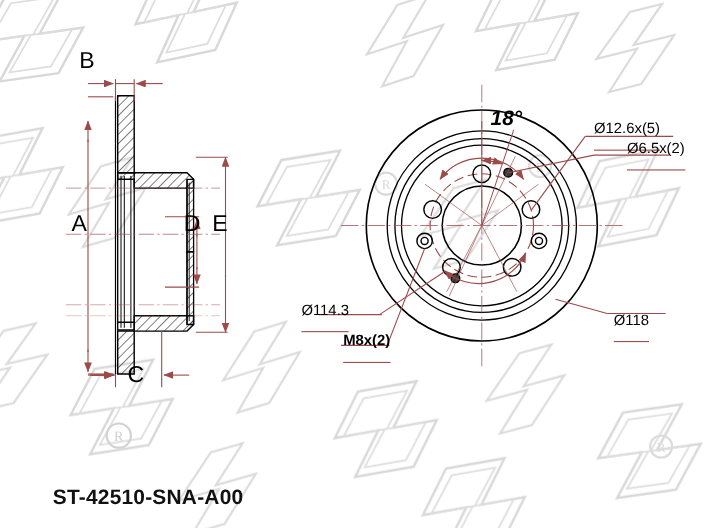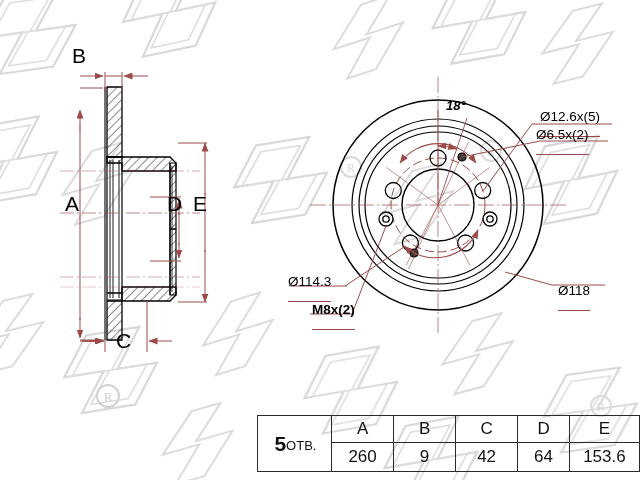--- a/index.html
+++ b/index.html
@@ -45,21 +45,21 @@
     font-weight: normal;
   }
   .ann {
     font-size: 13.5px;
   }
   .ann-u {
     border-bottom: 1px solid #9c4a4a;
     padding-bottom: 12px;
   }
   .angle {
-    font-size: 13px;
+    font-size: 19px;
     font-style: italic;
     font-weight: bold;
   }
   #partno {
     position: absolute;
     left: 48px;
     top: 442px;
     font-size: 19px;
     font-weight: bold;
     letter-spacing: 0.2px;
@@ -310,42 +310,22 @@
   <div id="text-layer">
 
     <span class="lbl dim-letter" style="left:72px; top:45px;">B</span>
     <span class="lbl dim-letter" style="left:65px; top:193px;">A</span>
     <span class="lbl dim-letter" style="left:167px; top:193px;">D</span>
     <span class="lbl dim-letter" style="left:193px; top:193px;">E</span>
     <span class="lbl dim-letter" style="left:116px; top:330px;">C</span>
 
     <span class="lbl angle" style="left:446px; top:99px;">18°</span>
     <span class="lbl ann ann-u" style="left:540px; top:110px;">Ø12.6x(5)</span>
-    <span class="lbl ann ann-u" style="left:536px; top:128px;">Ø6.5x(2)</span>
-    <span class="lbl ann ann-u" style="left:288px; top:275px;">Ø114.3</span>
+    <span class="lbl ann ann-u" style="left:570px; top:128px;">Ø6.5x(2)</span>
+    <span class="lbl ann ann-u" style="left:274px; top:275px;">Ø114.3</span>
     <span class="lbl ann ann-u" style="left:312px; top:303px;font-weight:bold;">M8x(2)</span>
     <span class="lbl ann ann-u" style="left:558px; top:284px;">Ø118</span>
 
+    <div id="partno">ST-42510-SNA-A00</div>
   </div>
 
-  <table id="spec-table">
-    <tbody>
-        <tr>
-      <td class="holes-cell" rowspan="2">
-        <span class="holes-num">5</span><span>ОТВ.</span>
-      </td>
-      <td class="head c-a">A</td>
-      <td class="head c-b">B</td>
-      <td class="head c-c">C</td>
-      <td class="head c-d">D</td>
-      <td class="head c-e">E</td>
-    </tr>
-    <tr>
-      <td class="val c-a">260</td>
-      <td class="val c-b">9</td>
-      <td class="val c-c">42</td>
-      <td class="val c-d">64</td>
-      <td class="val c-e">153.6</td>
-    </tr>
-  </tbody>
-    </table>
 
 </div>
 
 </body></html>

